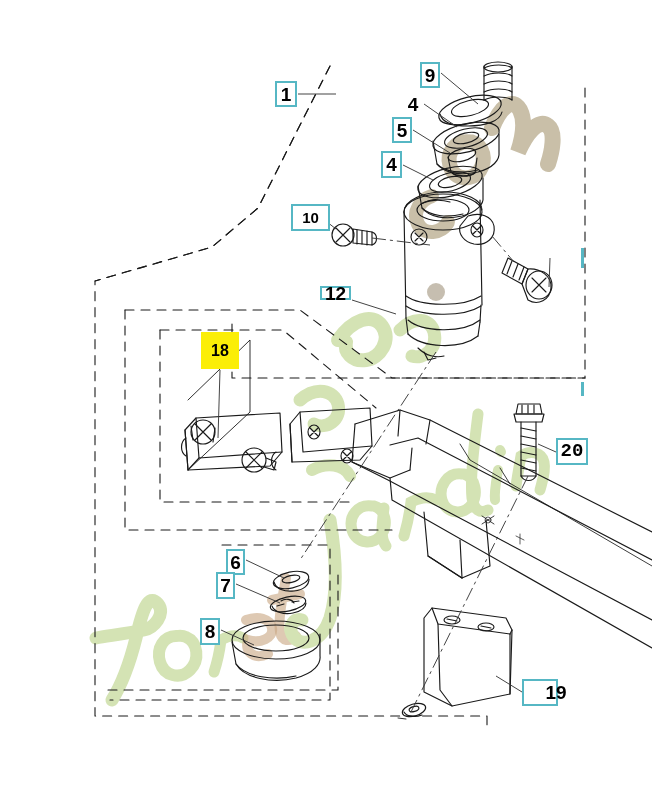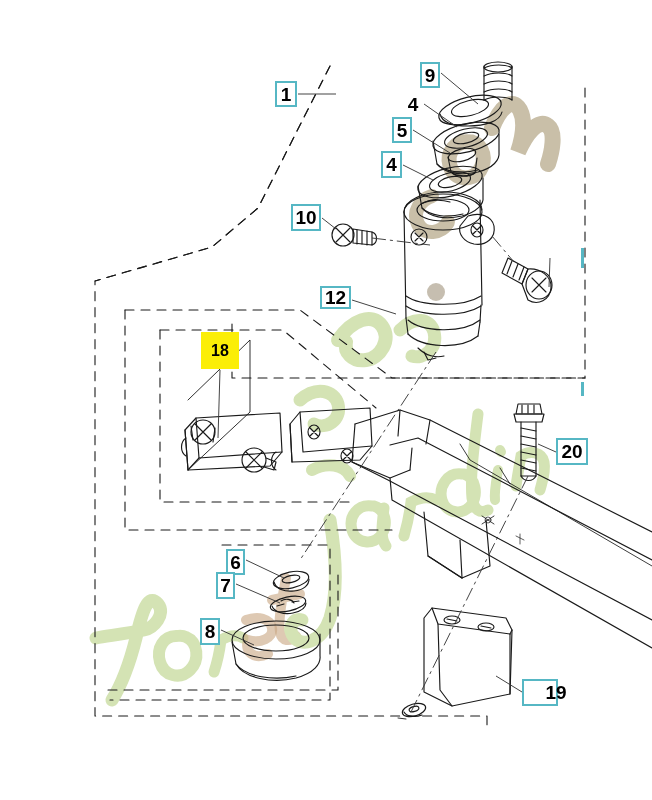--- a/index.html
+++ b/index.html
@@ -305,24 +305,24 @@
       </g>
     </g>
   </svg>
 
   <div id="callout-host">
       <div class="callout boxed" style="left: 275px; top: 81px; width: 22px; height: 26px; font-size: 19px;">1</div>
       <div class="callout boxed" style="left: 420px; top: 62px; width: 20px; height: 26px; font-size: 19px;">9</div>
       <div class="callout plain" style="left: 403px; top: 91px; width: 20px; height: 26px; font-size: 19px;">4</div>
       <div class="callout boxed" style="left: 392px; top: 117px; width: 20px; height: 26px; font-size: 19px;">5</div>
       <div class="callout boxed" style="left: 381px; top: 151px; width: 21px; height: 27px; font-size: 19px;">4</div>
-      <div class="callout boxed" style="left: 291px; top: 204px; width: 30px; height: 27px; font-size: 19px;">10</div>
-      <div class="callout boxed" style="left: 320px; top: 286px; width: 31px; height: 23px; font-size: 19px;">12</div>
+      <div class="callout boxed" style="left: 291px; top: 204px; width: 39px; height: 27px; font-size: 15px;">10</div>
+      <div class="callout boxed" style="left: 320px; top: 286px; width: 31px; height: 14px; font-size: 19px;">12</div>
       <div class="callout highlight" style="left: 201px; top: 332px; width: 38px; height: 37px; font-size: 16px;">18</div>
-      <div class="callout boxed" style="left: 556px; top: 438px; width: 32px; height: 27px; font-size: 19px;">20</div>
+      <div class="callout boxed" style="left: 556px; top: 438px; width: 32px; height: 27px; font-size: 19px; font-family: Liberation Mono, monospace;">20</div>
       <div class="callout boxed" style="left: 226px; top: 549px; width: 19px; height: 26px; font-size: 19px;">6</div>
       <div class="callout boxed" style="left: 216px; top: 572px; width: 19px; height: 27px; font-size: 19px;">7</div>
       <div class="callout boxed" style="left: 200px; top: 618px; width: 20px; height: 27px; font-size: 19px;">8</div>
       <div class="callout boxed" style="left: 522px; top: 679px; width: 31px; height: 27px; font-size: 19px; padding-left: 32px;">19</div>
       <div class="cut" style="left: 581px; top: 248px; width: 3px; height: 20px;"></div>
       <div class="cut" style="left: 581px; top: 382px; width: 3px; height: 14px;"></div>
     </div>
 
 </div>
 

